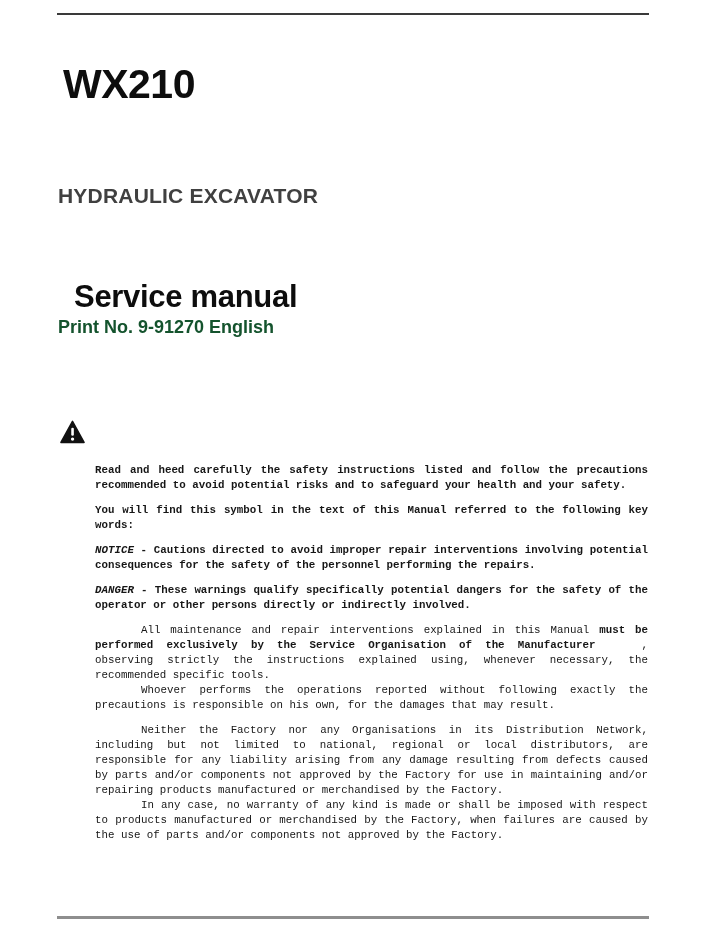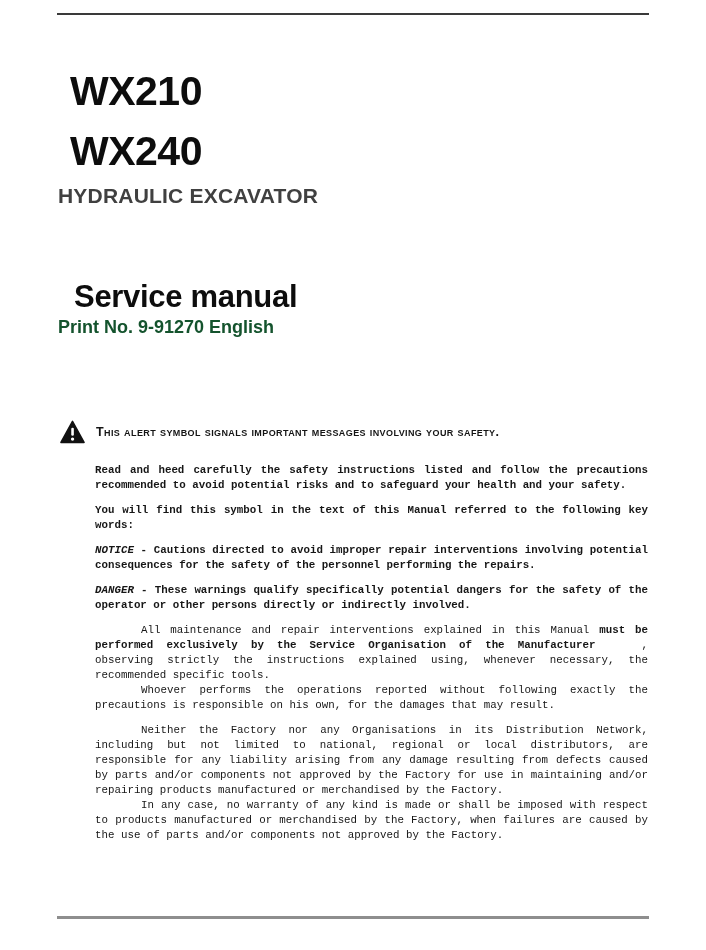--- a/index.html
+++ b/index.html
@@ -10,21 +10,21 @@
     font-family:"Liberation Sans", sans-serif;
     color:#121212;
     overflow:hidden;
   }
   .rule{position:absolute;left:57px;width:592px;}
   .rule-top{top:13px;height:2px;background:#3a3a3a;}
   .rule-bottom{top:916px;height:2.5px;background:#8e8e8e;}
 
   .models{position:absolute;left:58px;top:55px;}
   .models h1{
-    margin:12px;font-size:41px;font-weight:700;line-height:48px;
+    margin:5px;font-size:41px;font-weight:700;line-height:48px;
     letter-spacing:-0.5px;color:#0d0d0d;
   }
   .machine-type{
     position:absolute;left:58px;top:184px;margin:0;
     font-size:21px;font-weight:700;letter-spacing:0.2px;color:#404040;
   }
   .doc-title{
     position:absolute;left:58px;top:263px;margin:16px;
     font-size:31px;font-weight:700;letter-spacing:-0.3px;color:#0d0d0d;
   }
@@ -61,38 +61,36 @@
 </style>
 </head>
 <body>
 
 <div class="page">
 
   <div class="rule rule-top"></div>
 
   <div class="models">
     <h1>WX210</h1>
-    <h1>WX240</h1>
   </div>
 
   <h2 class="machine-type">HYDRAULIC EXCAVATOR</h2>
 
   <h2 class="doc-title">Service manual</h2>
 
   <div class="print-no">Print No. 9-91270 English</div>
 
   <div class="alert-row">
     <span class="alert-icon">
       <svg width="25" height="24" viewBox="0 0 26 24" aria-hidden="true">
         <path d="M13 1 L25 22.8 H1 Z" fill="#111" stroke="#111" stroke-width="1.6" stroke-linejoin="round"></path>
         <rect x="11.7" y="7.6" width="2.7" height="8.4" rx="1.3" fill="#fff"></rect>
         <circle cx="13.05" cy="19.4" r="1.75" fill="#fff"></circle>
       </svg>
     </span>
-    <span class="alert-text">This alert symbol signals important messages involving your safety.</span>
   </div>
 
   <div class="body-col">
     <div id="safety-paragraphs">
         <p class="para"><span class="f-b">Read and heed carefully the safety instructions listed and follow the precautions recommended to avoid potential risks and to safeguard your health and your safety.</span></p>
         <p class="para"><span class="f-b">You will find this symbol in the text of this Manual referred to the following key words:</span></p>
         <p class="para"><span class="f-bi">NOTICE</span><span class="f-b"> - Cautions directed to avoid improper repair interventions involving potential consequences for the  safety of the personnel performing the repairs.</span></p>
         <p class="para"><span class="f-bi">DANGER</span><span class="f-b"> - These warnings qualify specifically potential dangers for the safety of the operator or other persons directly or indirectly involved.</span></p>
       </div>
     <div id="notice-paragraphs">

